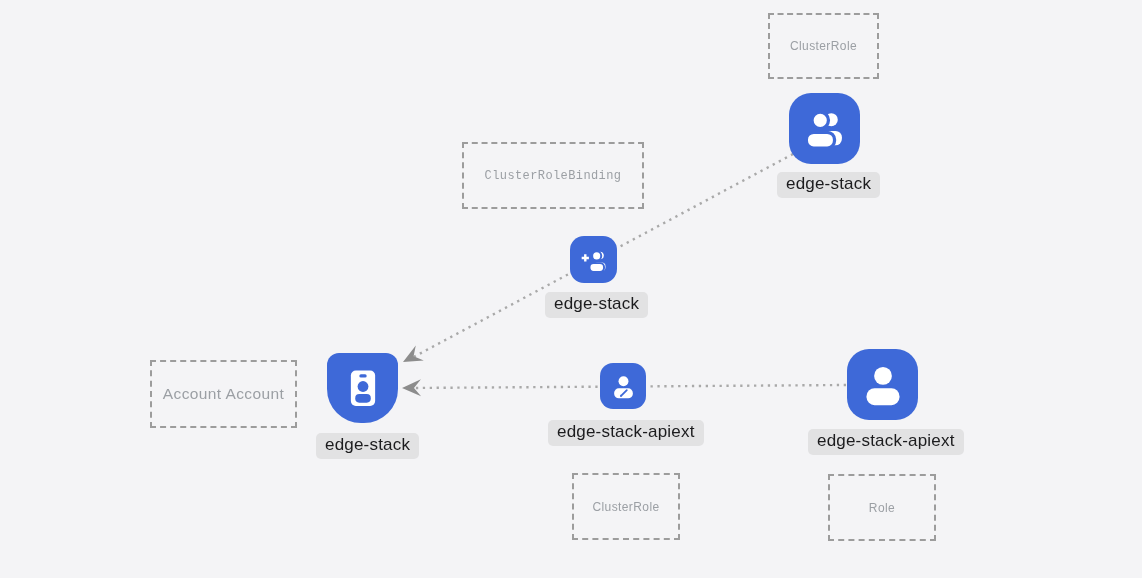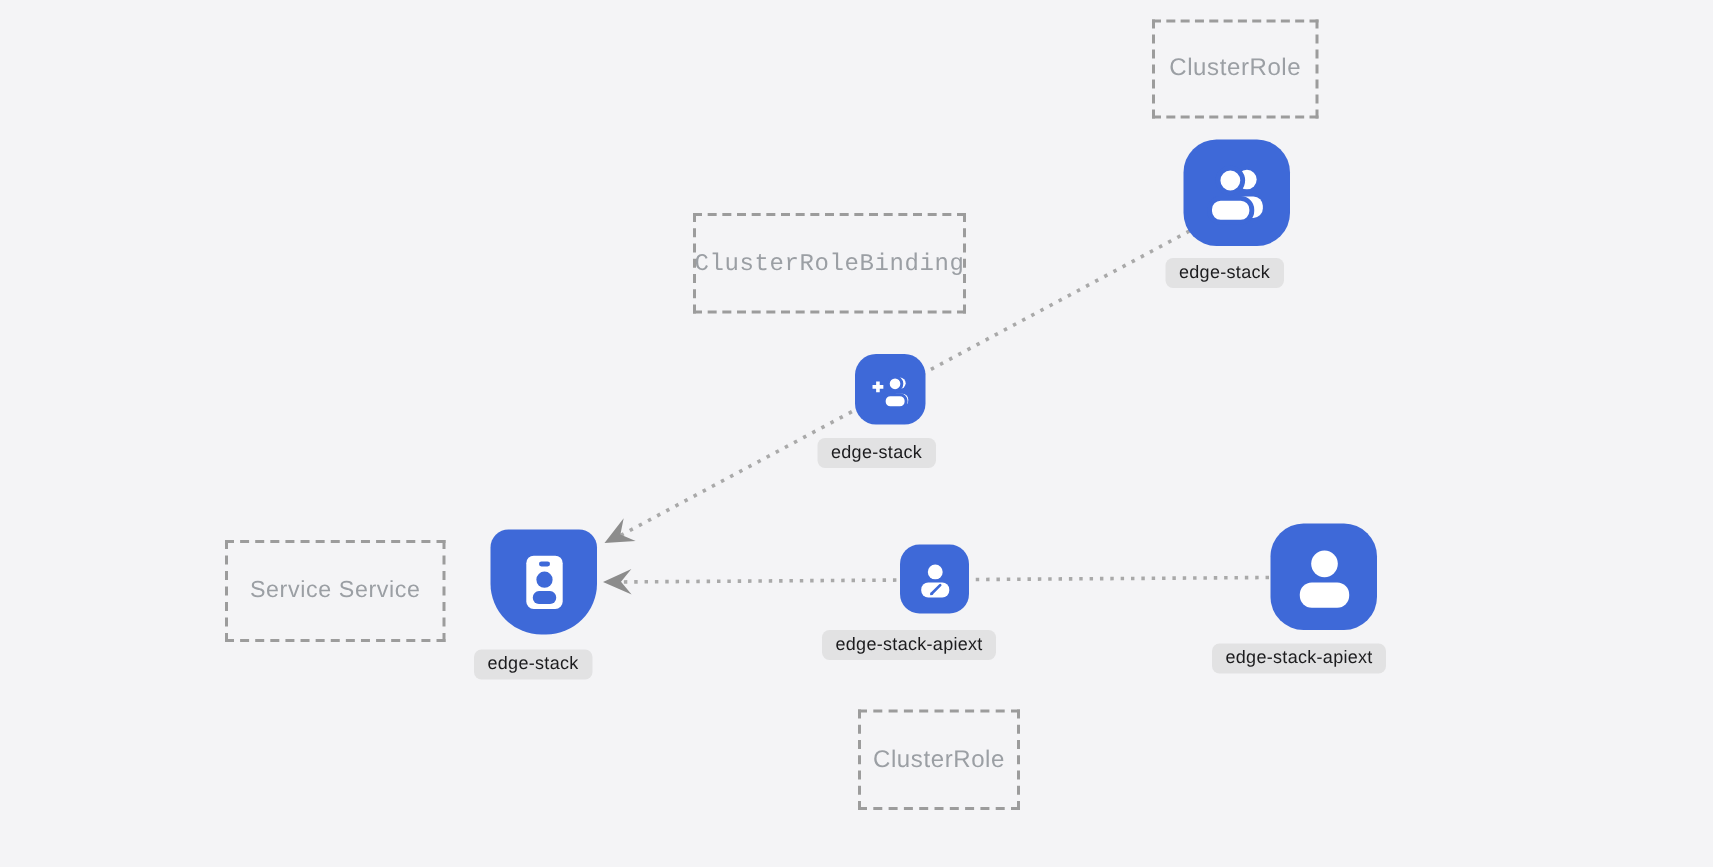--- a/index.html
+++ b/index.html
@@ -24,21 +24,21 @@
   .stage{position:absolute;inset:0;}
   .connector-layer{position:absolute;left:0;top:0;z-index:1;}
   .conn{stroke:var(--line);stroke-width:2.4;stroke-dasharray:2.3 4.6;fill:none;}
   .arrowhead{fill:var(--arrow);stroke:none;}
 
   .dashed-box{
     position:absolute;z-index:2;
     border:2px dashed var(--dashed-border);
     color:var(--dashed-text);
     display:flex;align-items:center;justify-content:center;
-    font-size:16px;letter-spacing:0.4px;
+    font-size:12px;letter-spacing:0.4px;
     background:transparent;
   }
   .box-cluster-role{left:768px;top:13px;width:111px;height:66px;}
   .box-cluster-role-binding{left:462px;top:142px;width:182px;height:67px;font-family:Liberation Mono, monospace;}
   .box-service-account{left:150px;top:360px;width:147px;height:68px;font-size:15.5px;}
   .box-role-binding{left:572px;top:473px;width:108px;height:67px;}
   .box-role{left:828px;top:474px;width:108px;height:67px;}
 
   .icon-tile{
     position:absolute;z-index:3;
@@ -49,21 +49,21 @@
   .tile-cluster-role{left:789px;top:93px;width:71px;height:71px;border-radius:22px;}
   .tile-cluster-role-binding{left:570px;top:236px;width:47px;height:47px;border-radius:14px;}
   .tile-service-account{left:327px;top:353px;width:71px;height:70px;border-radius:12px 12px 34px 34px;}
   .tile-role-binding{left:600px;top:363px;width:46px;height:46px;border-radius:13px;}
   .tile-role{left:847px;top:349px;width:71px;height:71px;border-radius:22px;}
 
   .node-label{
     position:absolute;z-index:4;
     background:var(--label-bg);
     color:var(--label-text);
-    font-size:12px;letter-spacing:0.2px;
+    font-size:17px;letter-spacing:0.2px;
     padding:2px 9px 4px;
     border-radius:5px;
     white-space:nowrap;
   }
   .label-cluster-role{left:777px;top:172px;}
   .label-cluster-role-binding{left:545px;top:292px;}
   .label-service-account{left:316px;top:433px;}
   .label-role-binding{left:548px;top:420px;}
   .label-role{left:808px;top:429px;}
 
@@ -86,24 +86,27 @@
     </g>
   </svg>
 
   <div class="dashed-box box-cluster-role">
     <span>ClusterRole</span>
   </div>
   <div class="dashed-box box-cluster-role-binding">
     <span>ClusterRoleBinding</span>
   </div>
   <div class="dashed-box box-service-account">
-    <span>Service Service</span>
+    <span>Account Account</span>
   </div>
   <div class="dashed-box box-role-binding">
     <span>ClusterRole</span>
+  </div>
+  <div class="dashed-box box-role">
+    <span>Role</span>
   </div>
 
   <div class="icon-tile tile-cluster-role">
     <span>
       <svg width="52" height="52" viewBox="0 0 24 24">
         <circle cx="14.9" cy="7.7" r="3.0" fill="#fff"></circle>
         <rect x="10.6" y="12.9" width="9.2" height="6.6" rx="2.9" fill="#fff"></rect>
         <circle class="sep" cx="9.8" cy="8.0" r="3.8" fill="#fff" stroke-width="1.5"></circle>
         <rect class="sep" x="3.4" y="13.5" width="13.0" height="7.3" rx="3.4" fill="#fff" stroke-width="1.5"></rect>
       </svg>

